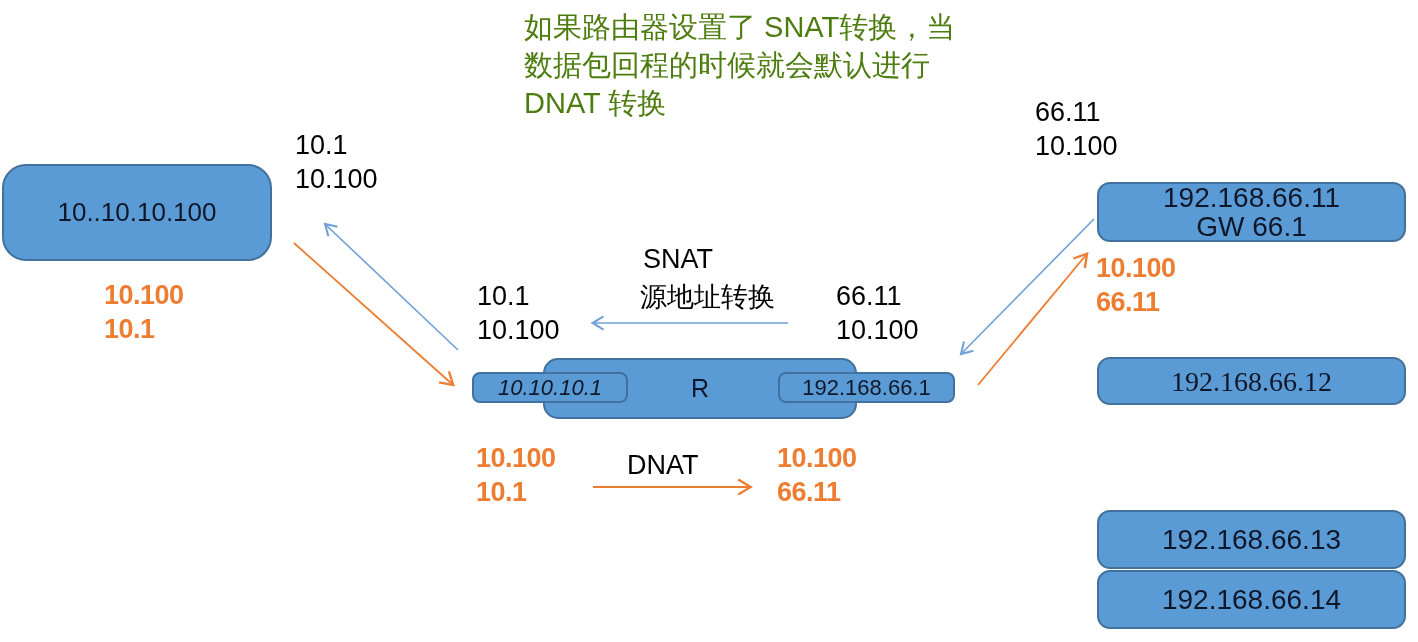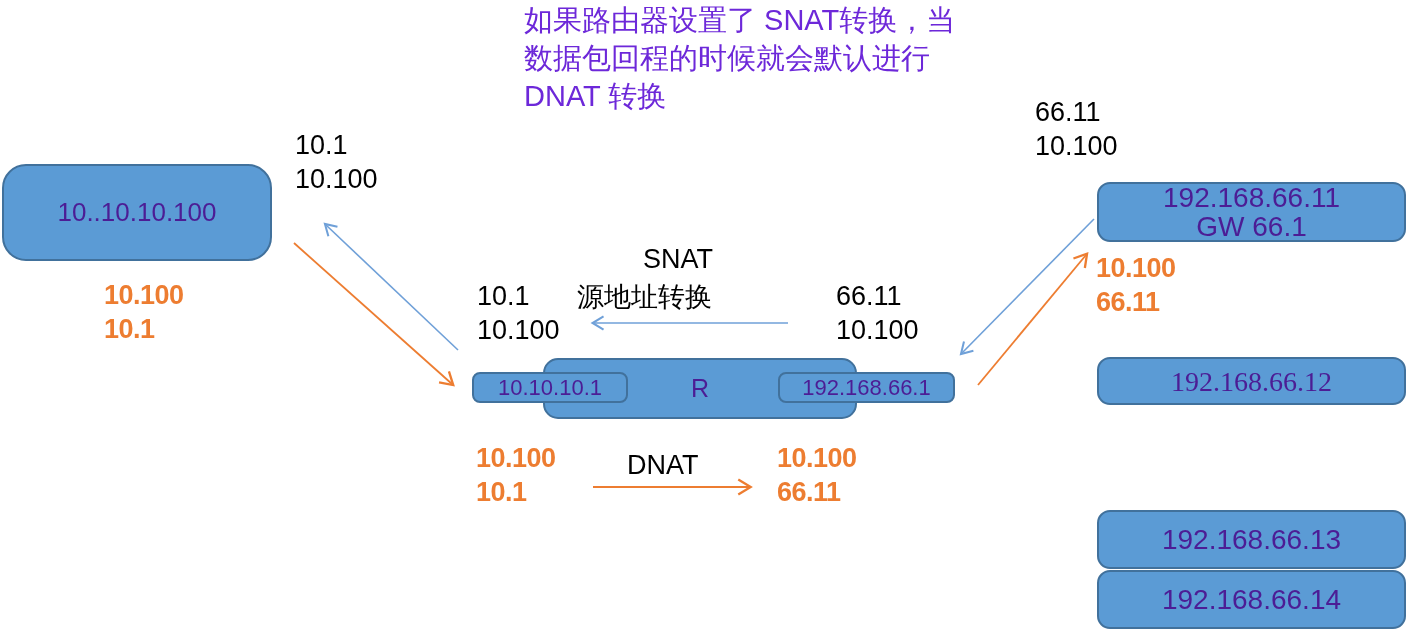--- a/index.html
+++ b/index.html
@@ -17,32 +17,32 @@
     width: 1418px; height: 642px;
     pointer-events: none;
   }
   .stroke-blue   { stroke: var(--arrow-blue, #6fa0d8); fill: none; }
   .stroke-orange { stroke: var(--orange, #ed7d31); fill: none; }
 
   .node {
     position: absolute;
     background: var(--node-fill, #5b9bd5);
     border: 2.5px solid var(--node-border, #41719c);
-    color: #4c1d95;
+    color: #0f172a;
     display: flex;
     flex-direction: column;
     align-items: center;
     justify-content: center;
     text-align: center;
     box-sizing: border-box;
   }
   .host-left   { left: 2px;    top: 164px; width: 270px; height: 97px; border-radius: 24px; font-size: 26px; }
   .router-body { left: 543px;  top: 358px; width: 314px; height: 61px; border-radius: 15px; font-size: 25px; }
   .router-port { top: 372px;   height: 31px; border-radius: 8px; font-size: 22px; border-width: 2px; }
-  .port-inside  { left: 472px; width: 156px; }
+  .port-inside  { left: 472px; width: 156px; font-style: italic; }
   .port-outside { left: 778px; width: 177px; }
   .right-host  { left: 1097px; width: 309px; height: 60px; border-radius: 13px; font-size: 28px; line-height: 29px; }
   .rh1 { top: 182px; }
   .rh2 { top: 357px; height: 48px; font-family: Liberation Serif, serif; }
   .rh3 { top: 468px; height: 59px; margin-top: 42px; }
   .rh4 { top: 570px; height: 59px; }
 
   .lbl {
     position: absolute;
     color: #000000;
@@ -52,31 +52,31 @@
   }
   .lbl.orange {
     color: var(--orange, #ed7d31);
     font-weight: 800;
     font-size: 27px;
     line-height: 34px;
     letter-spacing: -0.5px;
   }
   .annotation {
     position: absolute;
-    left: 524px; top: 1px;
-    color: #6d28d9;
+    left: 524px; top: 8px;
+    color: #4d7c0f;
     font-size: 29px;
     line-height: 38px;
     white-space: nowrap;
   }
   .lbl-left-top      { left: 295px;  top: 128px; }
   .lbl-left-orange   { left: 104px;  top: 278px; }
   .lbl-center-left   { left: 477px;  top: 279px; }
   .snat-title        { left: 643px;  top: 242px; }
-  .snat-subtitle     { left: 577px;  top: 280px; }
+  .snat-subtitle     { left: 640px;  top: 280px; }
   .lbl-center-right  { left: 836px;  top: 279px; }
   .dnat-title        { left: 627px;  top: 448px; }
   .dnat-orange-left  { left: 476px;  top: 441px; }
   .dnat-orange-right { left: 777px;  top: 441px; }
   .lbl-right-top     { left: 1035px; top: 95px; }
   .lbl-right-orange  { left: 1096px; top: 251px; }
 </style>
 </head>
 <body>
 

